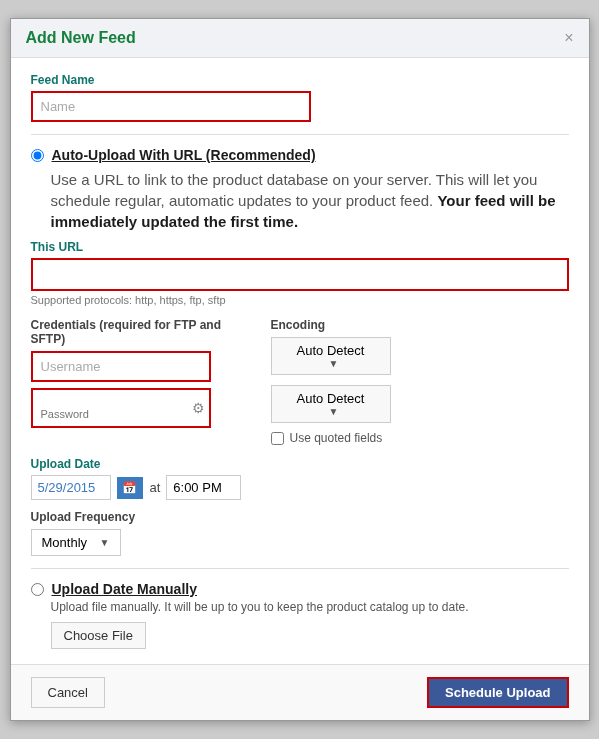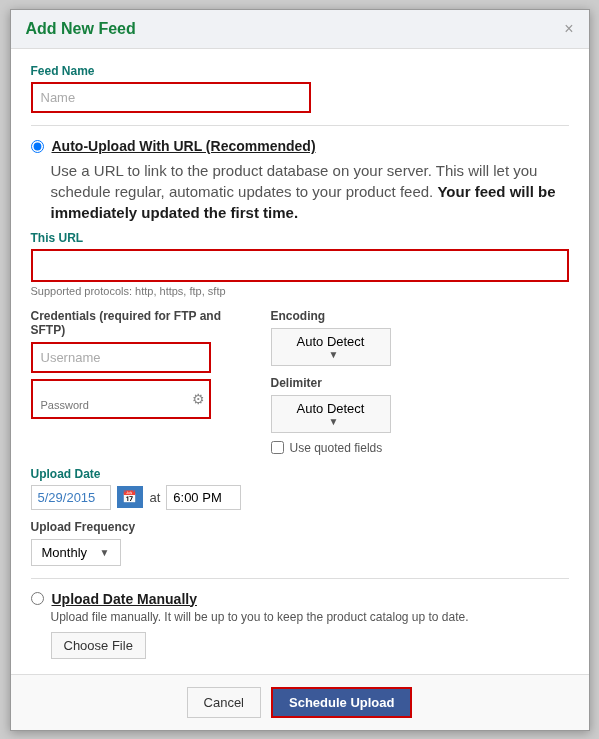--- a/index.html
+++ b/index.html
@@ -255,21 +255,21 @@
       padding: 5px 12px;
       font-size: 13px;
       cursor: pointer;
       color: #333;
       margin-left: 20px;
     }
     .modal-footer {
       padding: 12px 20px;
       border-top: 1px solid #ddd;
       display: flex;
-      justify-content: center;
+      justify-content: space-between;
       gap: 10px;
       background: #f9f9f9;
     }
     .btn-cancel {
       background: #f8f8f8;
       border: 1px solid #ccc;
       padding: 6px 16px;
       font-size: 13px;
       cursor: pointer;
       color: #333;
@@ -341,21 +341,20 @@
           </div>
         </div>
         <div class="col-right">
           <div class="encoding-label">Encoding</div>
           <button class="dropdown-btn">
             <span>Auto Detect</span>
             <span class="dropdown-arrow">▼</span>
           </button>
 
           <div style="margin-top:10px;">
-            <div class="encoding-label">Delimiter</div>
             <button class="dropdown-btn">
               <span>Auto Detect</span>
               <span class="dropdown-arrow">▼</span>
             </button>
           </div>
 
           <div class="checkbox-row">
             <input type="checkbox" style="">
             <span class="checkbox-label">Use quoted fields</span>
           </div>

